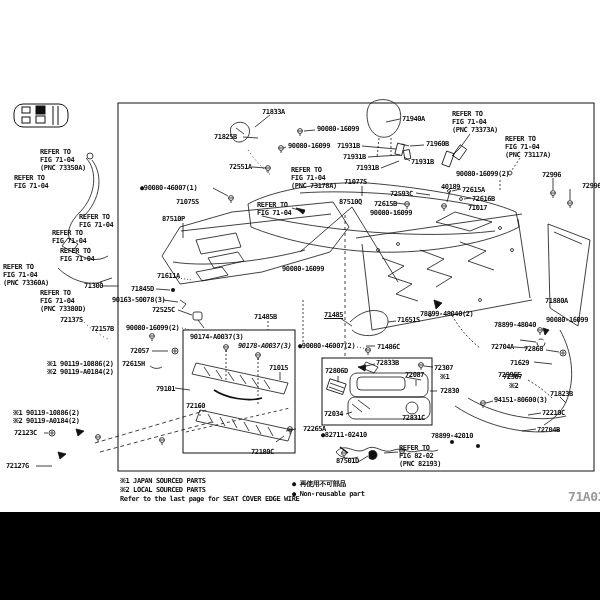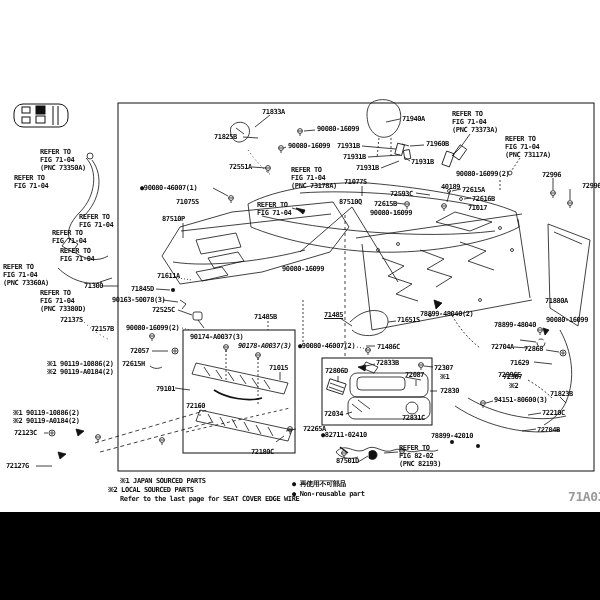--- a/index.html
+++ b/index.html
@@ -366,21 +366,21 @@
       <span class="lbl" style="left: 524px; top: 345px;">72868</span>
       <span class="lbl" style="left: 510px; top: 359px;">71629</span>
       <span class="lbl" style="left: 494px; top: 396px;">94151-80600(3)</span>
       <span class="lbl" style="left: 550px; top: 390px;">71823B</span>
       <span class="lbl" style="left: 542px; top: 409px;">72210C</span>
       <span class="lbl" style="left: 537px; top: 426px; font-family: Liberation Mono, monospace;">72704B</span>
       <span class="lbl" style="left: 431px; top: 432px;">78899-42010</span>
     </div>
 
 <div class="foot" style="left:120px;top:477px">※1 JAPAN SOURCED PARTS</div>
-<div class="foot" style="left:108px;top:486px">※2 LOCAL SOURCED PARTS</div>
+<div class="foot" style="left:120px;top:486px">※2 LOCAL SOURCED PARTS</div>
 <div class="foot" style="left:120px;top:495px">Refer to the last page for SEAT COVER EDGE WIRE</div>
 <div class="foot" style="left:292px;top:480px">● 再使用不可部品</div>
 <div class="foot" style="left:292px;top:490px">● Non-reusable part</div>
 <div class="figcode" style="left:548px;top:489px">71A03C0</div>
 
 <div class="blackbar"></div>
 
 </div>
 
 </body></html>

